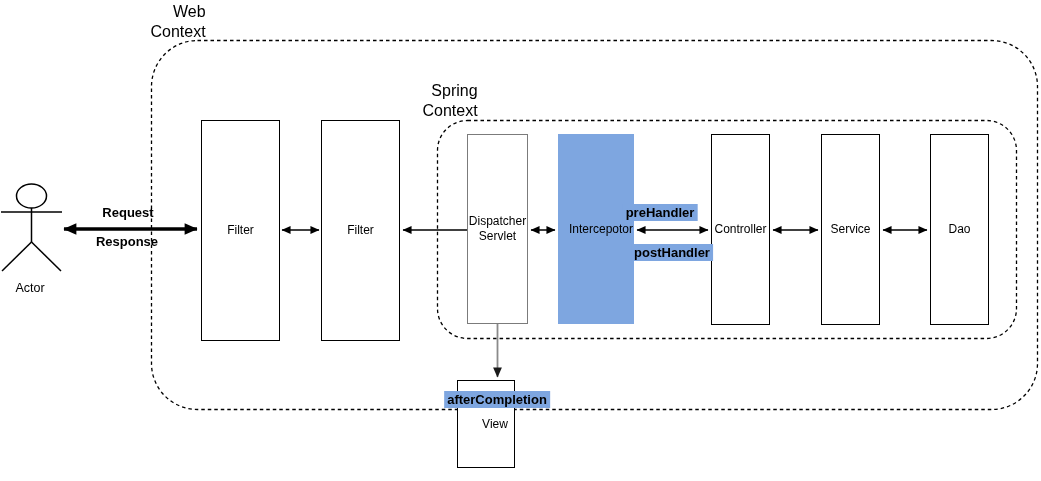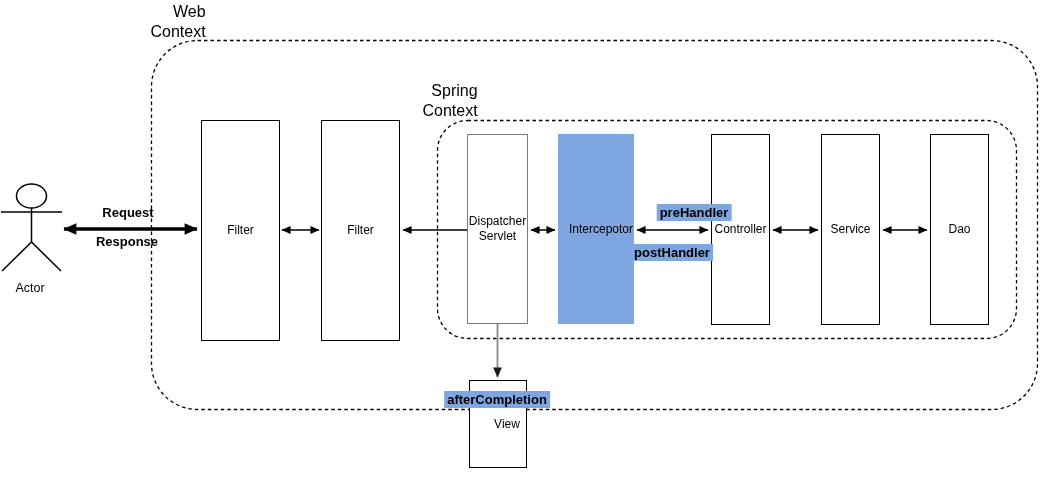--- a/index.html
+++ b/index.html
@@ -107,24 +107,24 @@
   </div>
 
   <div class="box" id="box-service" style="left:821px;top:134px;width:59px;height:191px;justify-content:flex-end;">
     <span>Service</span>
   </div>
 
   <div class="box" id="box-dao" style="left:930px;top:134px;width:59px;height:191px;">
     <span>Dao</span>
   </div>
 
-  <div class="box" id="box-view" style="left:469px;top:380px;width:58px;height:88px;border-width:1.5px;padding-left:18px;">
+  <div class="box" id="box-view" style="left:457px;top:380px;width:58px;height:88px;border-width:1.5px;padding-left:18px;">
     <span>View</span>
   </div>
 
   <div class="edge-label" style="left:128px;top:205px;">Request</div>
   <div class="edge-label" style="left:127px;top:234px;">Response</div>
 
-  <div class="edge-label hl" style="left:694px;top:204px;">preHandler</div>
+  <div class="edge-label hl" style="left:660px;top:204px;">preHandler</div>
   <div class="edge-label hl" style="left:672px;top:244px;">postHandler</div>
   <div class="edge-label hl" style="left:497px;top:347px;margin-top:44px;">afterCompletion</div>
 
 </div>
 
 </body></html>

